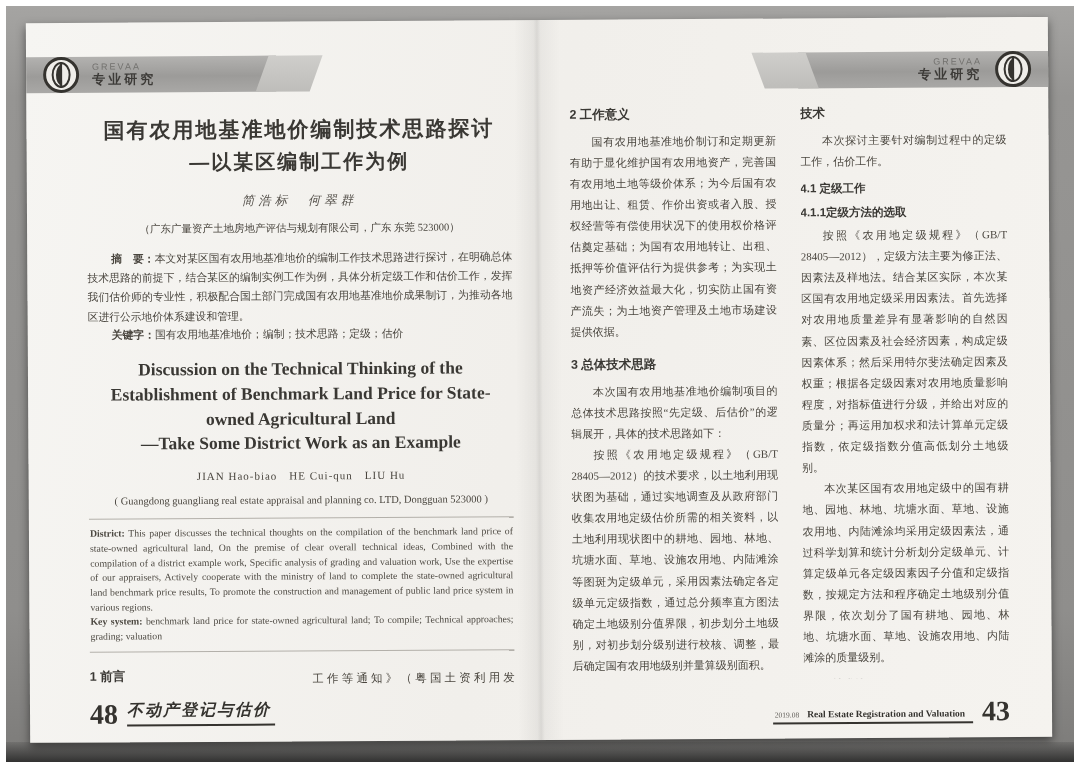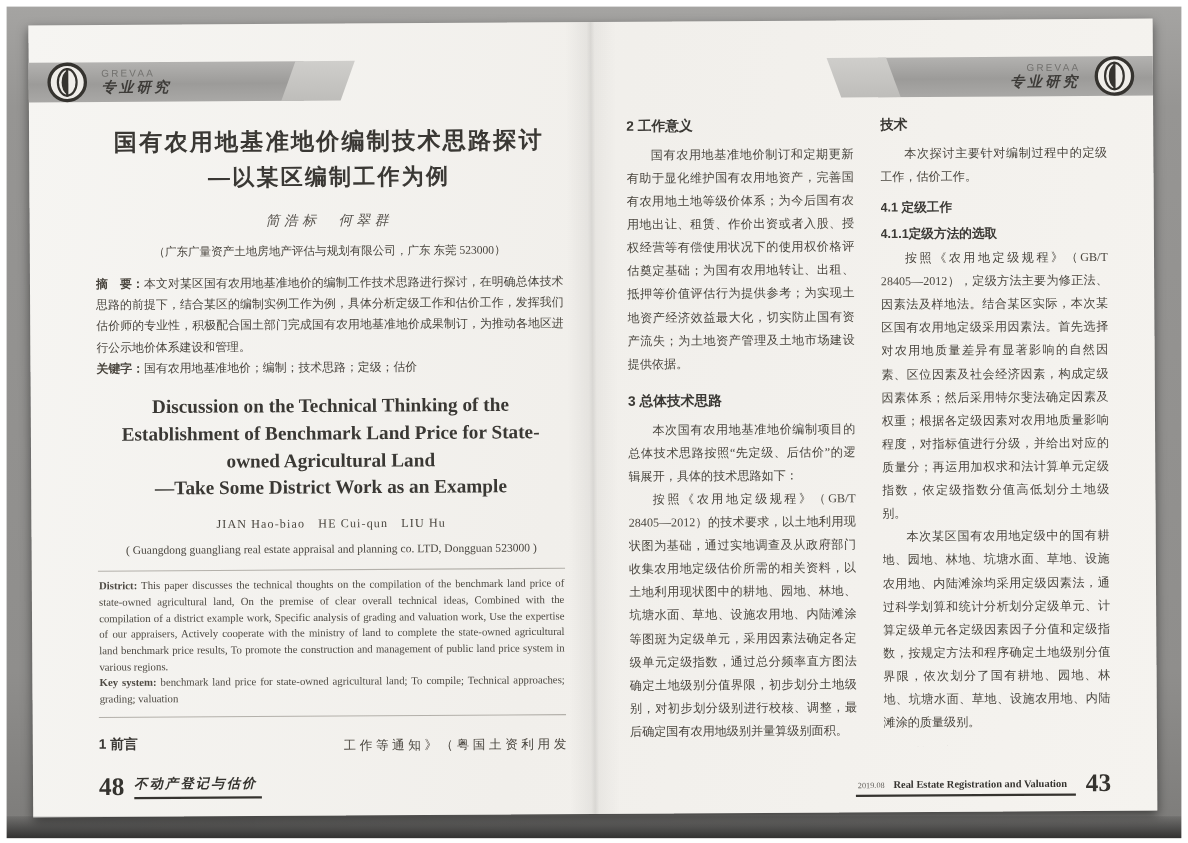--- a/index.html
+++ b/index.html
@@ -48,58 +48,58 @@
   .hbar.r .shade{left:-40px;transform:skewX(20deg);}
   .hbar-inner{
     position:relative;height:100%;display:flex;align-items:center;gap:12px;
   }
   .hbar.l .hbar-inner{padding-left:16px;}
   .hbar.r .hbar-inner{padding-right:16px;flex-direction:row-reverse;}
   .logo{flex:0 0 auto;width:38px;height:38px;}
   .hbar-text{display:flex;flex-direction:column;line-height:1.15;}
   .hbar.r .hbar-text{align-items:flex-end;}
   .org{font-family:"Liberation Sans",sans-serif;font-size:9px;letter-spacing:2px;color:#72716e;}
-  .sect{font-family:"Liberation Sans",sans-serif;font-weight:bold;font-size:13px;letter-spacing:3px;color:#3d3b38;font-style:italic;}
+  .sect{font-family:"Liberation Sans",sans-serif;font-weight:bold;font-size:13px;letter-spacing:3px;color:#3d3b38;}
 
   
   .content-left{
     position:absolute;left:60px;right:26px;top:70px;bottom:56px;overflow:hidden;
     text-align:center;
   }
   .cn-title{
     margin:22px 0 0 0;font-family:"Liberation Sans",sans-serif;font-weight:bold;
     font-size:21px;letter-spacing:2px;color:#3a3834;line-height:1.5;
   }
   .cn-title .l2{font-size:20px;}
   .authors-cn{margin-top:16px;font-style:italic;font-size:12.5px;color:#56524c;letter-spacing:4px;}
   .affil-cn{margin-top:12px;font-size:10.5px;color:#4a463f;}
   .abs-cn{
     margin-top:13px;font-size:10.8px;line-height:1.78;text-align:justify;color:#4a463f;
   }
-  .abs-cn b,.kw b{font-weight:bold;}
+  .abs-cn b,.kw b{font-weight:bold;margin-left:24px;}
   .kw{margin-top:2px;font-size:10.8px;text-align:left;color:#4a463f;}
   .en-title{
     margin:15px 0 0 0;font-weight:bold;font-size:17.5px;line-height:1.42;color:#3a3834;
   }
   .authors-en{margin-top:13px;font-size:11px;letter-spacing:1px;color:#4a463f;}
   .affil-en{margin-top:11px;font-size:10.5px;color:#4a463f;}
   .abs-en{
     margin-top:12px;border-top:1px solid #b3b0aa;border-bottom:1px solid #b3b0aa;
     padding:7px 1px 7px 1px;font-size:9.8px;line-height:1.5;text-align:justify;color:#4d4942;
   }
   .cols-left{display:flex;gap:20px;margin-top:16px;text-align:left;}
   .cols-left .col{flex:1;overflow:hidden;}
   .s1h{font-family:"Liberation Sans",sans-serif;font-weight:bold;font-size:12.5px;color:#3a3834;margin:0 0 8px 0;}
   .cols-left p{margin:0;font-size:11.5px;line-height:1.95;text-align:justify;color:#4a463f;}
   .foot-l{
     position:absolute;left:60px;bottom:16px;display:flex;align-items:flex-end;gap:9px;
   }
-  .pgnum{font-size:23px;font-weight:bold;color:#35332f;line-height:0.9;}
+  .pgnum{font-size:28px;font-weight:bold;color:#35332f;line-height:0.9;}
   .jcn{
-    font-style:italic;font-weight:bold;font-size:12px;letter-spacing:2px;color:#35332f;
+    font-style:italic;font-weight:bold;font-size:16px;letter-spacing:2px;color:#35332f;
     border-bottom:2px solid #35332f;padding:0 4px 3px 0;margin-top:40px;
   }
 
   
   .content-right{
     position:absolute;left:32px;right:42px;top:64px;bottom:60px;
     display:flex;gap:24px;overflow:hidden;
   }
   .content-right .col{flex:1;overflow:hidden;text-align:justify;}
   .content-right h2{

